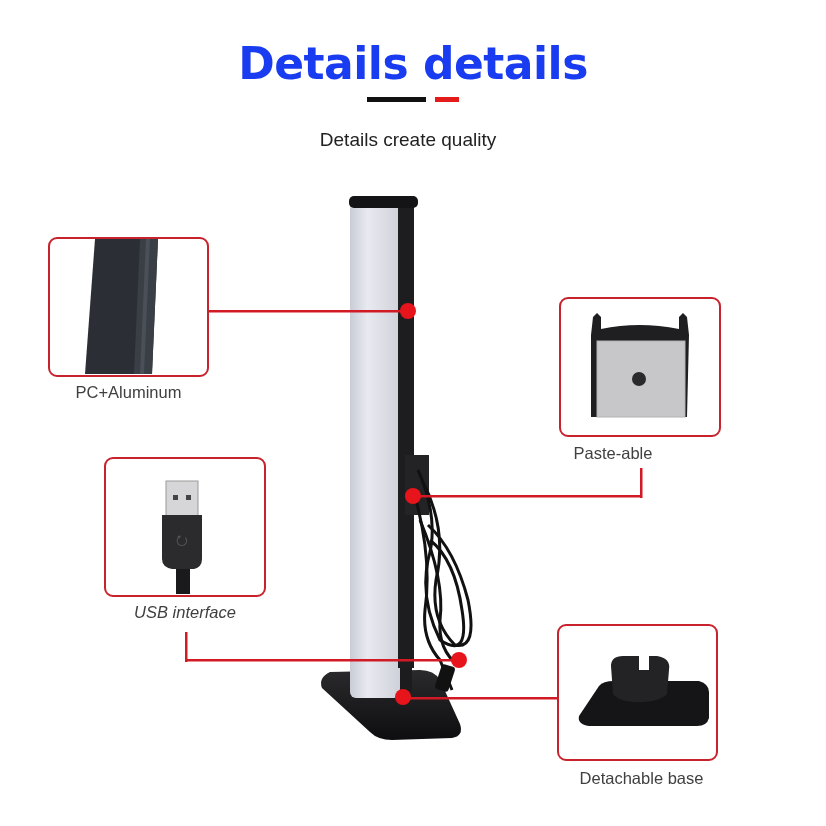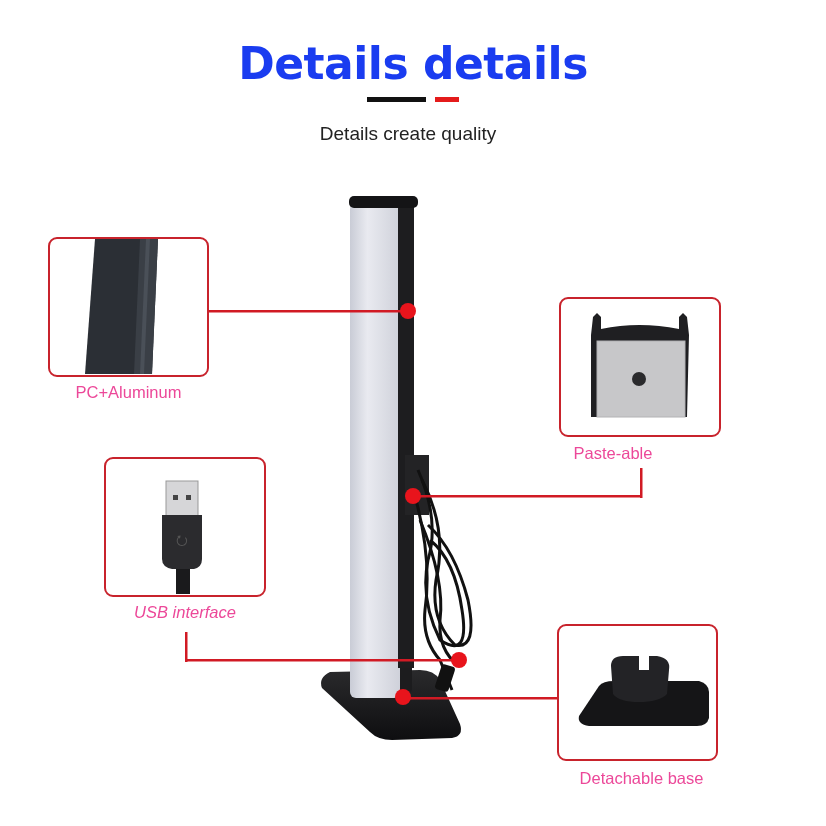--- a/index.html
+++ b/index.html
@@ -1,23 +1,23 @@
 <!DOCTYPE html>
 <html><head>
 <meta charset="utf-8">
 <style>
   html, body { margin: 0; padding: 0; background: #ffffff; }
   body { width: 826px; height: 826px; position: relative; overflow: hidden; font-family: "Liberation Sans", "DejaVu Sans", sans-serif; }
   .abs { position: absolute; }
   .title { left: 0; width: 826px; top: 38px; text-align: center; font-size: 44px; font-weight: 900; letter-spacing: -0.5px; color: #1a3cf0; font-family: "DejaVu Sans", sans-serif; }
   .bar-black { left: 367px; top: 97px; width: 59px; height: 5px; background: #111; }
   .bar-red { left: 435px; top: 97px; width: 24px; height: 5px; background: #e41b1b; }
-  .subtitle { left: 0; width: 816px; top: 123px; text-align: center; font-size: 19px; color: #222; }
+  .subtitle { left: 0; width: 816px; top: 129px; text-align: center; font-size: 19px; color: #222; }
   .detail-box { border: 2.5px solid #c8232c; border-radius: 9px; box-sizing: border-box; background: #fff; overflow: hidden; }
-  .label { font-size: 16.5px; color: #ec4899; text-align: center; white-space: nowrap; }
+  .label { font-size: 16.5px; color: #404040; text-align: center; white-space: nowrap; }
 </style>
 </head>
 <body>
 
 <div class="abs title">Details details</div>
 <div class="abs bar-black"></div>
 <div class="abs bar-red"></div>
 <div class="abs subtitle">Details create quality</div>
 
 <svg class="abs" style="left:0;top:0" width="826" height="826">

